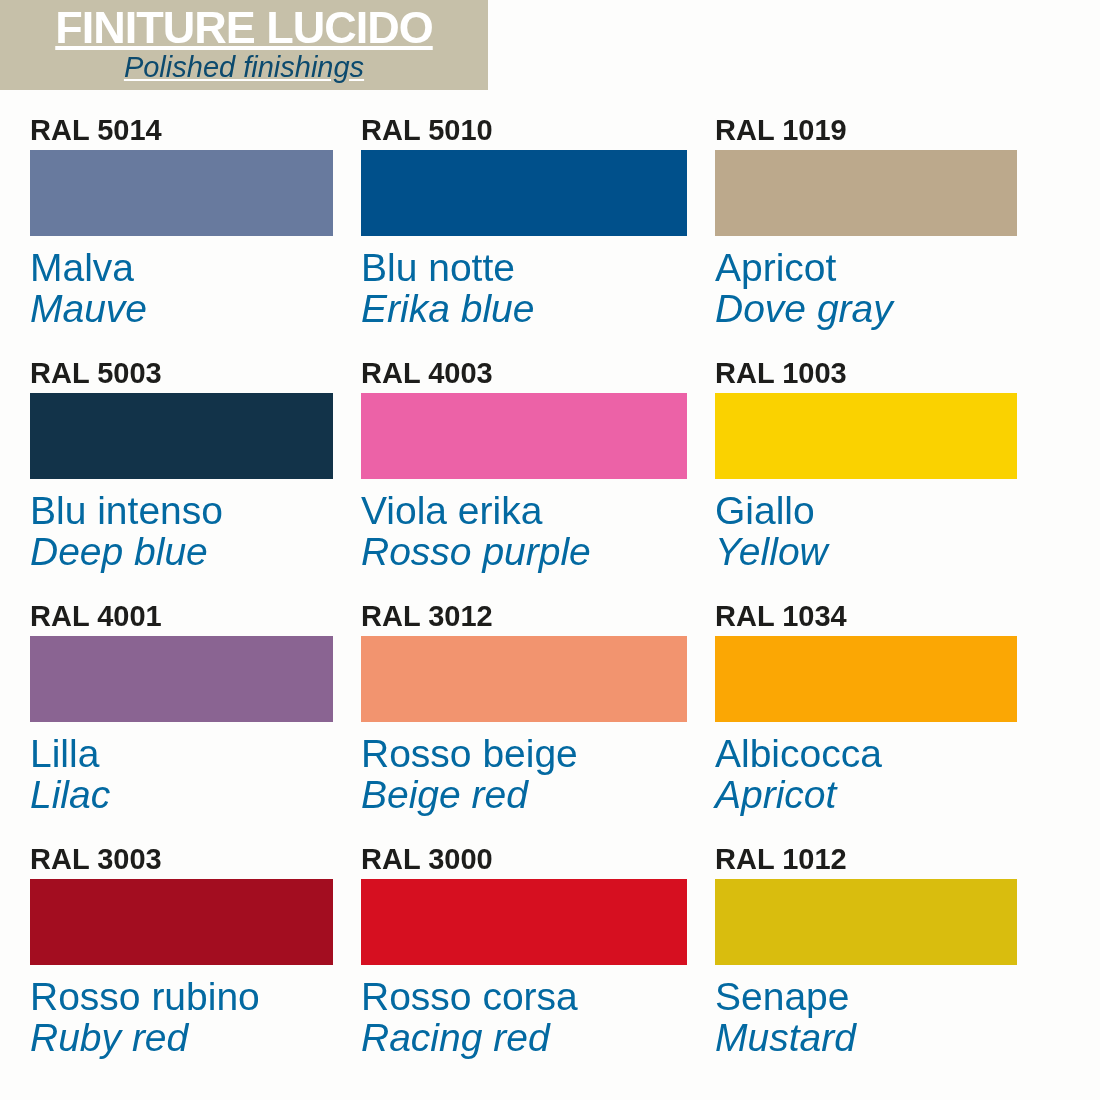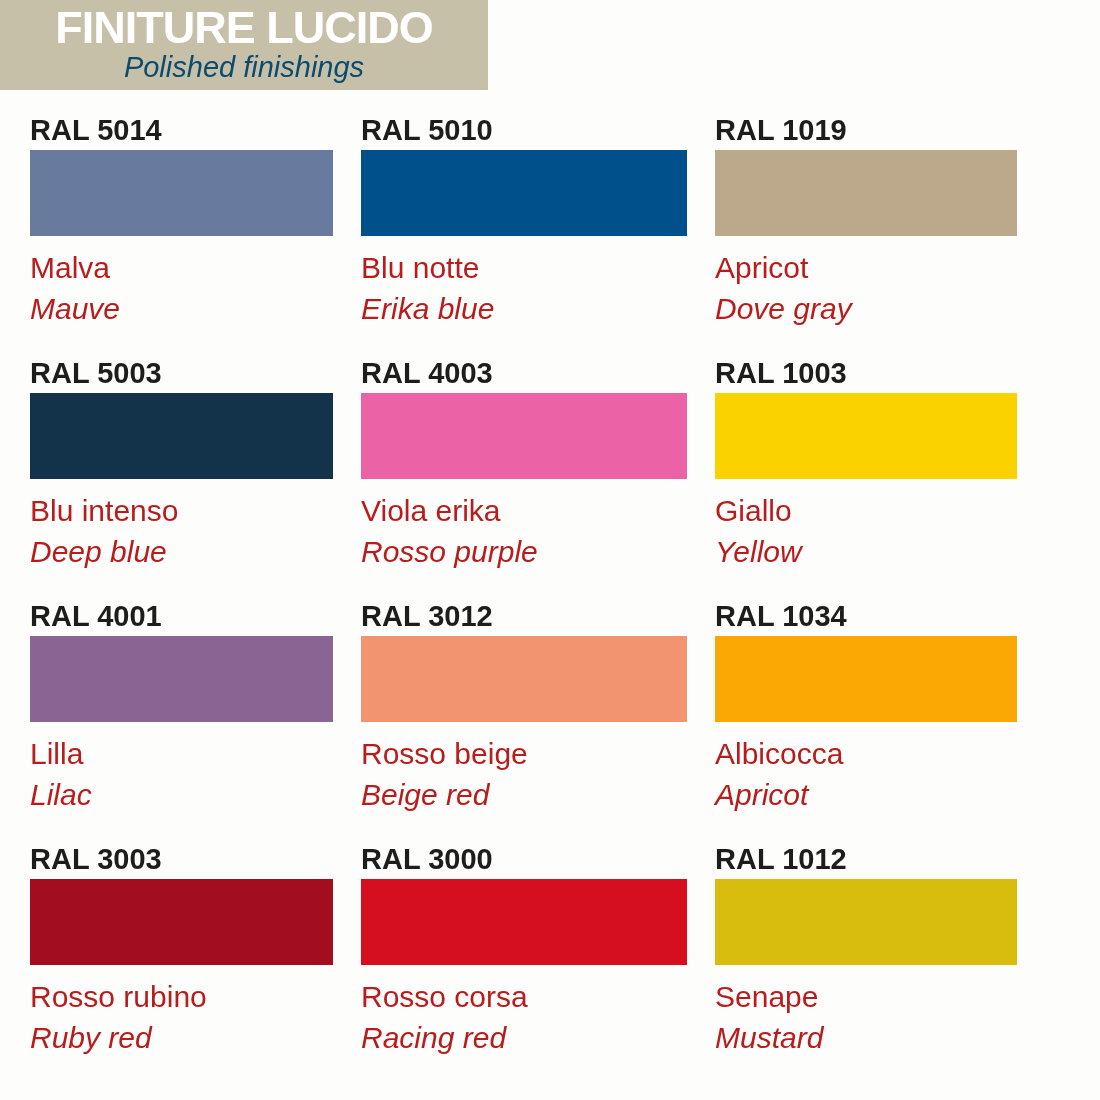--- a/index.html
+++ b/index.html
@@ -60,32 +60,32 @@
     color: #1d1d1b;
     line-height: 33px;
     letter-spacing: 0px;
     margin-bottom: 3px;
   }
   .swatch {
     height: 86px;
     margin-bottom: 11px;
   }
   .name-it, .name-en {
-    font-size: 30px;
-    color: #b91c1c;
+    font-size: 39px;
+    color: #0369a1;
     line-height: 41px;
   }
   .name-en { font-style: italic; }
 </style>
 </head>
 <body>
 
 <div class="page">
 
-  <div class="banner" style="background: rgb(198, 192, 169); color: rgb(255, 255, 255);">
+  <div class="banner" style="background: rgb(198, 192, 169); color: rgb(255, 255, 255); text-decoration: underline;">
     <div class="banner-title">FINITURE LUCIDO</div>
     <div class="banner-subtitle">Polished finishings</div>
   </div>
 
   <div class="grid">
     <div class="cell">
       <div class="code">RAL 5014</div>
       <div class="swatch" style="background: rgb(104, 122, 158);"></div>
       <div class="name-it">Malva</div>
       <div class="name-en">Mauve</div>

